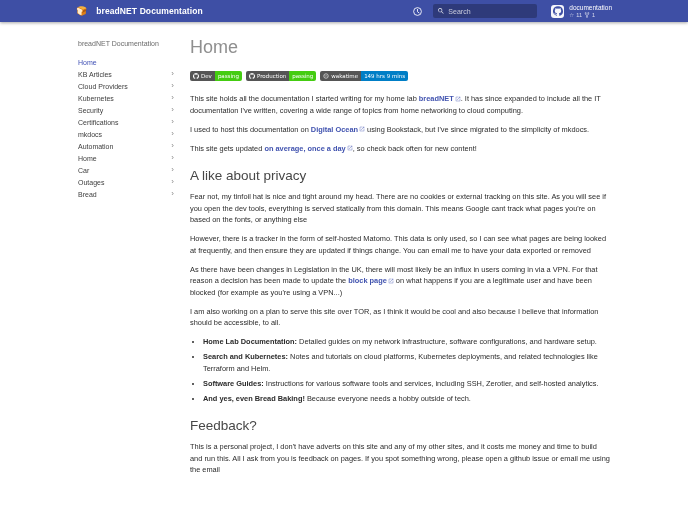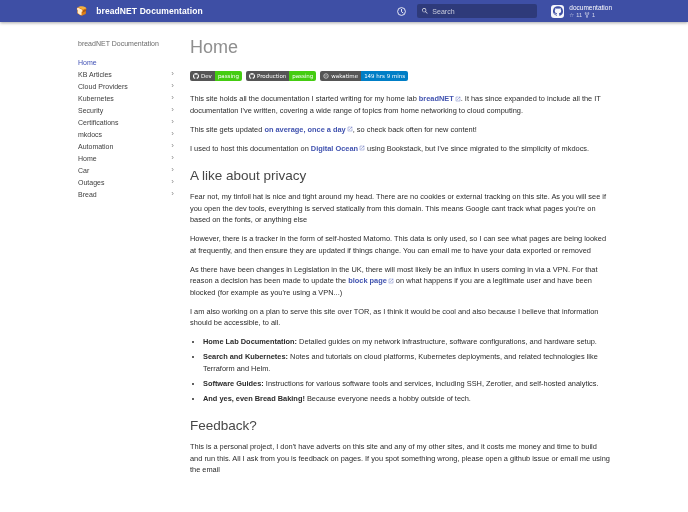--- a/index.html
+++ b/index.html
@@ -7,21 +7,21 @@
               font-family:"Liberation Sans", sans-serif; }
 
   
   .header { position:absolute; top:0; left:0; right:0; height:22px;
             background:#3e4fa5; box-shadow:0 1px 3px rgba(0,0,0,.35); z-index:10; }
   .header-inner { height:100%; margin:0 76px; display:flex; align-items:center; }
   .logo { font-size:9px; line-height:1; }
   .site-title { color:#fff; font-weight:bold; font-size:8.5px; margin-left:9px; letter-spacing:.1px; }
   .header-spacer { flex:1; }
   .hdr-icon { width:11px; height:11px; display:block; margin-right:10px; opacity:.95; }
-  .searchbox { width:120px; height:14px; background:rgba(0,0,0,.26); border-radius:2px;
+  .searchbox { width:104px; height:14px; background:rgba(0,0,0,.26); border-radius:2px;
                display:flex; align-items:center; padding:4px 4px; gap:3px; }
   .searchbox svg { width:8px; height:8px; flex:none; opacity:.85; }
   .searchbox input { flex:1; min-width:0; background:transparent; border:0; outline:none;
                      color:#fff; font-size:7px; font-family:"Liberation Sans",sans-serif; }
   .searchbox input::placeholder { color:rgba(255,255,255,.72); }
   .repo { margin-left:14px; display:flex; align-items:center; gap:5px; color:#fff; cursor:pointer; }
   .repo-icon { width:13px; height:13px; background:rgba(255,255,255,.95); border-radius:3px;
                display:flex; align-items:center; justify-content:center; }
   .repo-icon svg { width:10px; height:10px; }
   .repo-meta { display:flex; flex-direction:column; line-height:1.25; }
@@ -181,28 +181,28 @@
           <span>wakatime</span>
         </span>
         <span class="badge-right" style="background: rgb(0, 126, 198);">149 hrs 9 mins</span>
       </span>
     </div>
   <div id="blocks">
       <p>This site holds all the documentation I started writing for my home lab <a>breadNET<svg class="ext-ico" viewBox="0 0 24 24">
             <path fill="currentColor" d="M14 3v2h3.59l-9.83 9.83 1.41 1.41L19 6.41V10h2V3h-7z"></path>
             <path fill="currentColor" d="M19 19H5V5h7V3H5a2 2 0 0 0-2 2v14a2 2 0 0 0 2 2h14a2 2 0 0 0 2-2v-7h-2v7z"></path>
           </svg></a>. It has since expanded to include all the IT documentation I've written, covering a wide range of topics from home networking to cloud computing.</p>
+      <p>I used to host this documentation on <a>Digital Ocean<svg class="ext-ico" viewBox="0 0 24 24">
+            <path fill="currentColor" d="M14 3v2h3.59l-9.83 9.83 1.41 1.41L19 6.41V10h2V3h-7z"></path>
+            <path fill="currentColor" d="M19 19H5V5h7V3H5a2 2 0 0 0-2 2v14a2 2 0 0 0 2 2h14a2 2 0 0 0 2-2v-7h-2v7z"></path>
+          </svg></a> using Bookstack, but I've since migrated to the simplicity of mkdocs.</p>
       <p>This site gets updated <a>on average, once a day<svg class="ext-ico" viewBox="0 0 24 24">
             <path fill="currentColor" d="M14 3v2h3.59l-9.83 9.83 1.41 1.41L19 6.41V10h2V3h-7z"></path>
             <path fill="currentColor" d="M19 19H5V5h7V3H5a2 2 0 0 0-2 2v14a2 2 0 0 0 2 2h14a2 2 0 0 0 2-2v-7h-2v7z"></path>
           </svg></a>, so check back often for new content!</p>
-      <p>I used to host this documentation on <a>Digital Ocean<svg class="ext-ico" viewBox="0 0 24 24">
-            <path fill="currentColor" d="M14 3v2h3.59l-9.83 9.83 1.41 1.41L19 6.41V10h2V3h-7z"></path>
-            <path fill="currentColor" d="M19 19H5V5h7V3H5a2 2 0 0 0-2 2v14a2 2 0 0 0 2 2h14a2 2 0 0 0 2-2v-7h-2v7z"></path>
-          </svg></a> using Bookstack, but I've since migrated to the simplicity of mkdocs.</p>
       <h2>A like about privacy</h2>
       <p>Fear not, my tinfoil hat is nice and tight around my head. There are no cookies or external tracking on this site. As you will see if you open the dev tools, everything is served statically from this domain. This means Google cant track what pages you're on based on the fonts, or anything else</p>
       <p>However, there is a tracker in the form of self-hosted Matomo. This data is only used, so I can see what pages are being looked at frequently, and then ensure they are updated if things change. You can email me to have your data exported or removed</p>
       <p>As there have been changes in Legislation in the UK, there will most likely be an influx in users coming in via a VPN. For that reason a decision has been made to update the <a>block page<svg class="ext-ico" viewBox="0 0 24 24">
             <path fill="currentColor" d="M14 3v2h3.59l-9.83 9.83 1.41 1.41L19 6.41V10h2V3h-7z"></path>
             <path fill="currentColor" d="M19 19H5V5h7V3H5a2 2 0 0 0-2 2v14a2 2 0 0 0 2 2h14a2 2 0 0 0 2-2v-7h-2v7z"></path>
           </svg></a> on what happens if you are a legitimate user and have been blocked (for example as you're using a VPN...)</p>
       <p>I am also working on a plan to serve this site over TOR, as I think it would be cool and also because I believe that information should be accessible, to all.</p>
       <ul>
         <li><strong>Home Lab Documentation:</strong> Detailed guides on my network infrastructure, software configurations, and hardware setup.</li>

